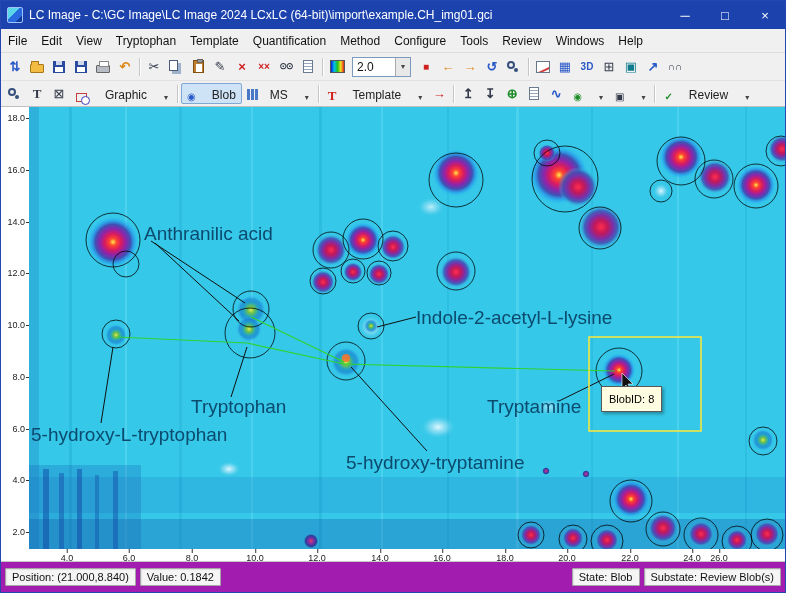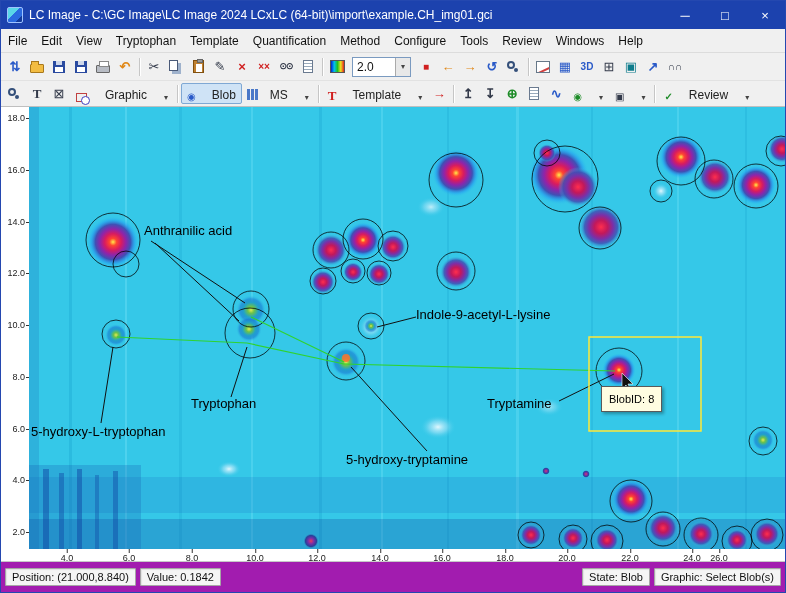--- a/index.html
+++ b/index.html
@@ -58,21 +58,21 @@
 
   
   .canvas-wrap{position:relative;flex:1 1 auto;background:#fff;overflow:hidden}
   .yruler{position:absolute;left:0;top:0;width:28px;height:442px;background:#fff}
   .ytick{position:absolute;right:4px;font-size:9px;color:#222;height:10px;line-height:10px}
   .ytick::after{content:"";position:absolute;right:-4px;top:5px;width:3px;height:1px;background:#333}
   .xruler{position:absolute;left:28px;top:442px;width:758px;height:20px;background:#fff}
   .xtick{position:absolute;top:4px;transform:translateX(-50%);font-size:9px;color:#222}
   .xtick::before{content:"";position:absolute;left:50%;top:-4px;width:1px;height:4px;background:#333}
   .plot{position:absolute;left:28px;top:0;width:758px;height:442px;overflow:hidden;background:#35c8e8;box-shadow:inset 0 0 0 1px rgba(0,60,90,.35)}
-  .ann{position:absolute;font-size:13px;color:#000000;white-space:nowrap}
+  .ann{position:absolute;font-size:19px;color:#0c4a6e;white-space:nowrap}
   .tooltip{position:absolute;left:572px;top:279px;background:#fffde1;border:1px solid #5a5a5a;box-shadow:2px 2px 3px rgba(0,0,0,.3);padding:4px 7px;font-size:11px;color:#000;white-space:nowrap;line-height:16px}
 
   
   .statusbar{height:31px;background:#a21caf;border-top:1px solid #c8c8c8;display:flex;align-items:center;padding:6px 2px;flex:0 0 auto}
   .sbox{border:1px solid #a6a6a6;background:#f5f5f5;border-radius:1px;font-size:11px;color:#111;padding:2px 6px;margin:0 2px;white-space:nowrap;box-shadow:inset 1px 1px 1px rgba(0,0,0,.08)}
   .sspacer{flex:1}
 </style>
 </head>
 <body>
 
@@ -438,21 +438,21 @@
           <line x1="387" y1="210" x2="348" y2="220"></line>
           <line x1="530" y1="294" x2="585" y2="267"></line>
         </g>
 
         <rect x="560" y="230" width="112" height="94" fill="none" stroke="#ffe838" stroke-width="1.5"></rect>
 
         <path d="M593,266 L593,282 L597,278 L600,284 L602,283 L599,277 L604,277 Z" fill="#111" stroke="#fff" stroke-width="0.6"></path>
       </svg>
 
       <div class="ann" style="left:115px;top:116px">Anthranilic acid</div>
-      <div class="ann" style="left:387px;top:200px">Indole-9-acetyl-L-lysine</div>
+      <div class="ann" style="left:387px;top:200px">Indole-2-acetyl-L-lysine</div>
       <div class="ann" style="left:162px;top:289px">Tryptophan</div>
       <div class="ann" style="left:2px;top:317px">5-hydroxy-L-tryptophan</div>
       <div class="ann" style="left:317px;top:345px">5-hydroxy-tryptamine</div>
       <div class="ann" style="left:458px;top:289px">Tryptamine</div>
 
       <div class="tooltip">
         <div>BlobID: 8</div>
       </div>
     </div>
 
@@ -470,16 +470,16 @@
       <span class="xtick" style="left:663px">24.0</span>
       <span class="xtick" style="left:690px">26.0</span>
     </div>
   </div>
 
   <div class="statusbar">
     <span class="sbox">Position: (21.000,8.840)</span>
     <span class="sbox">Value: 0.1842</span>
     <span class="sspacer"></span>
     <span class="sbox">State: Blob</span>
-    <span class="sbox">Graphic: Select Blob(s)</span>
+    <span class="sbox">Substate: Review Blob(s)</span>
   </div>
 
 </div>
 
 </body></html>

